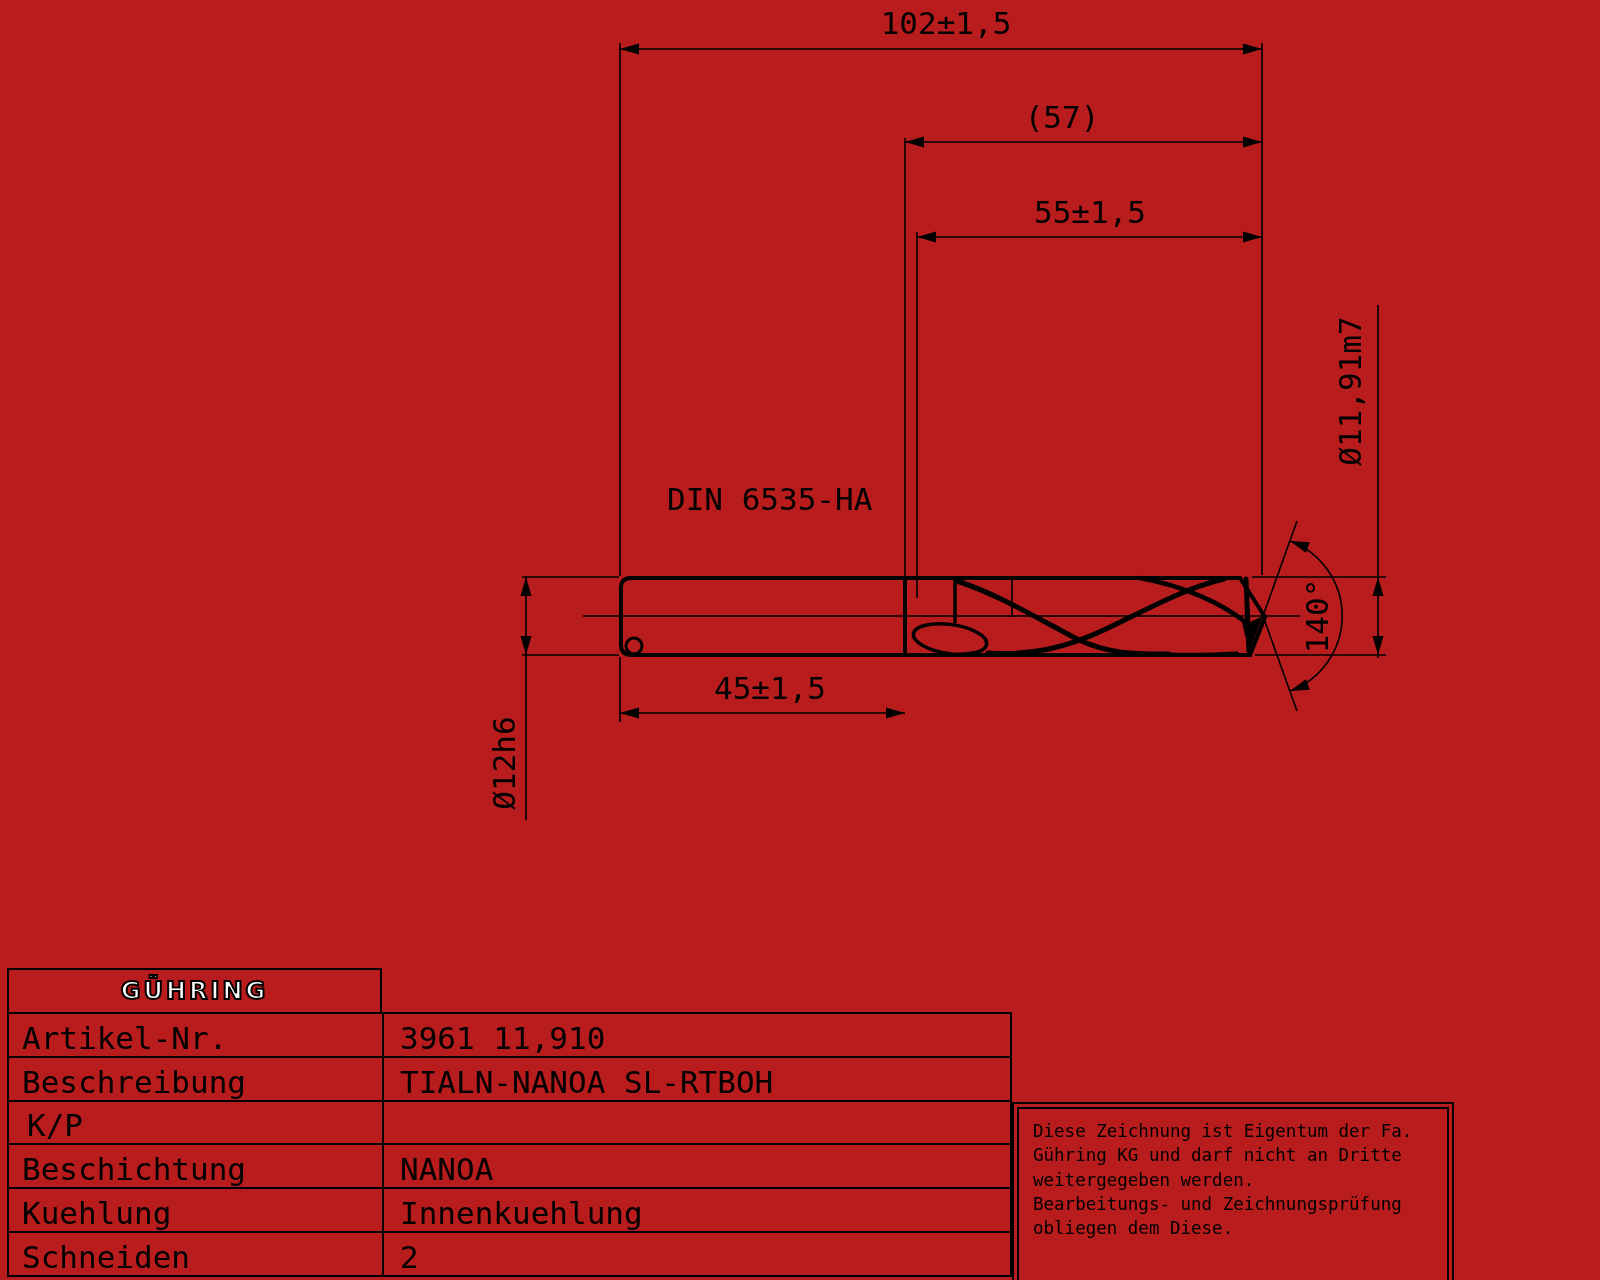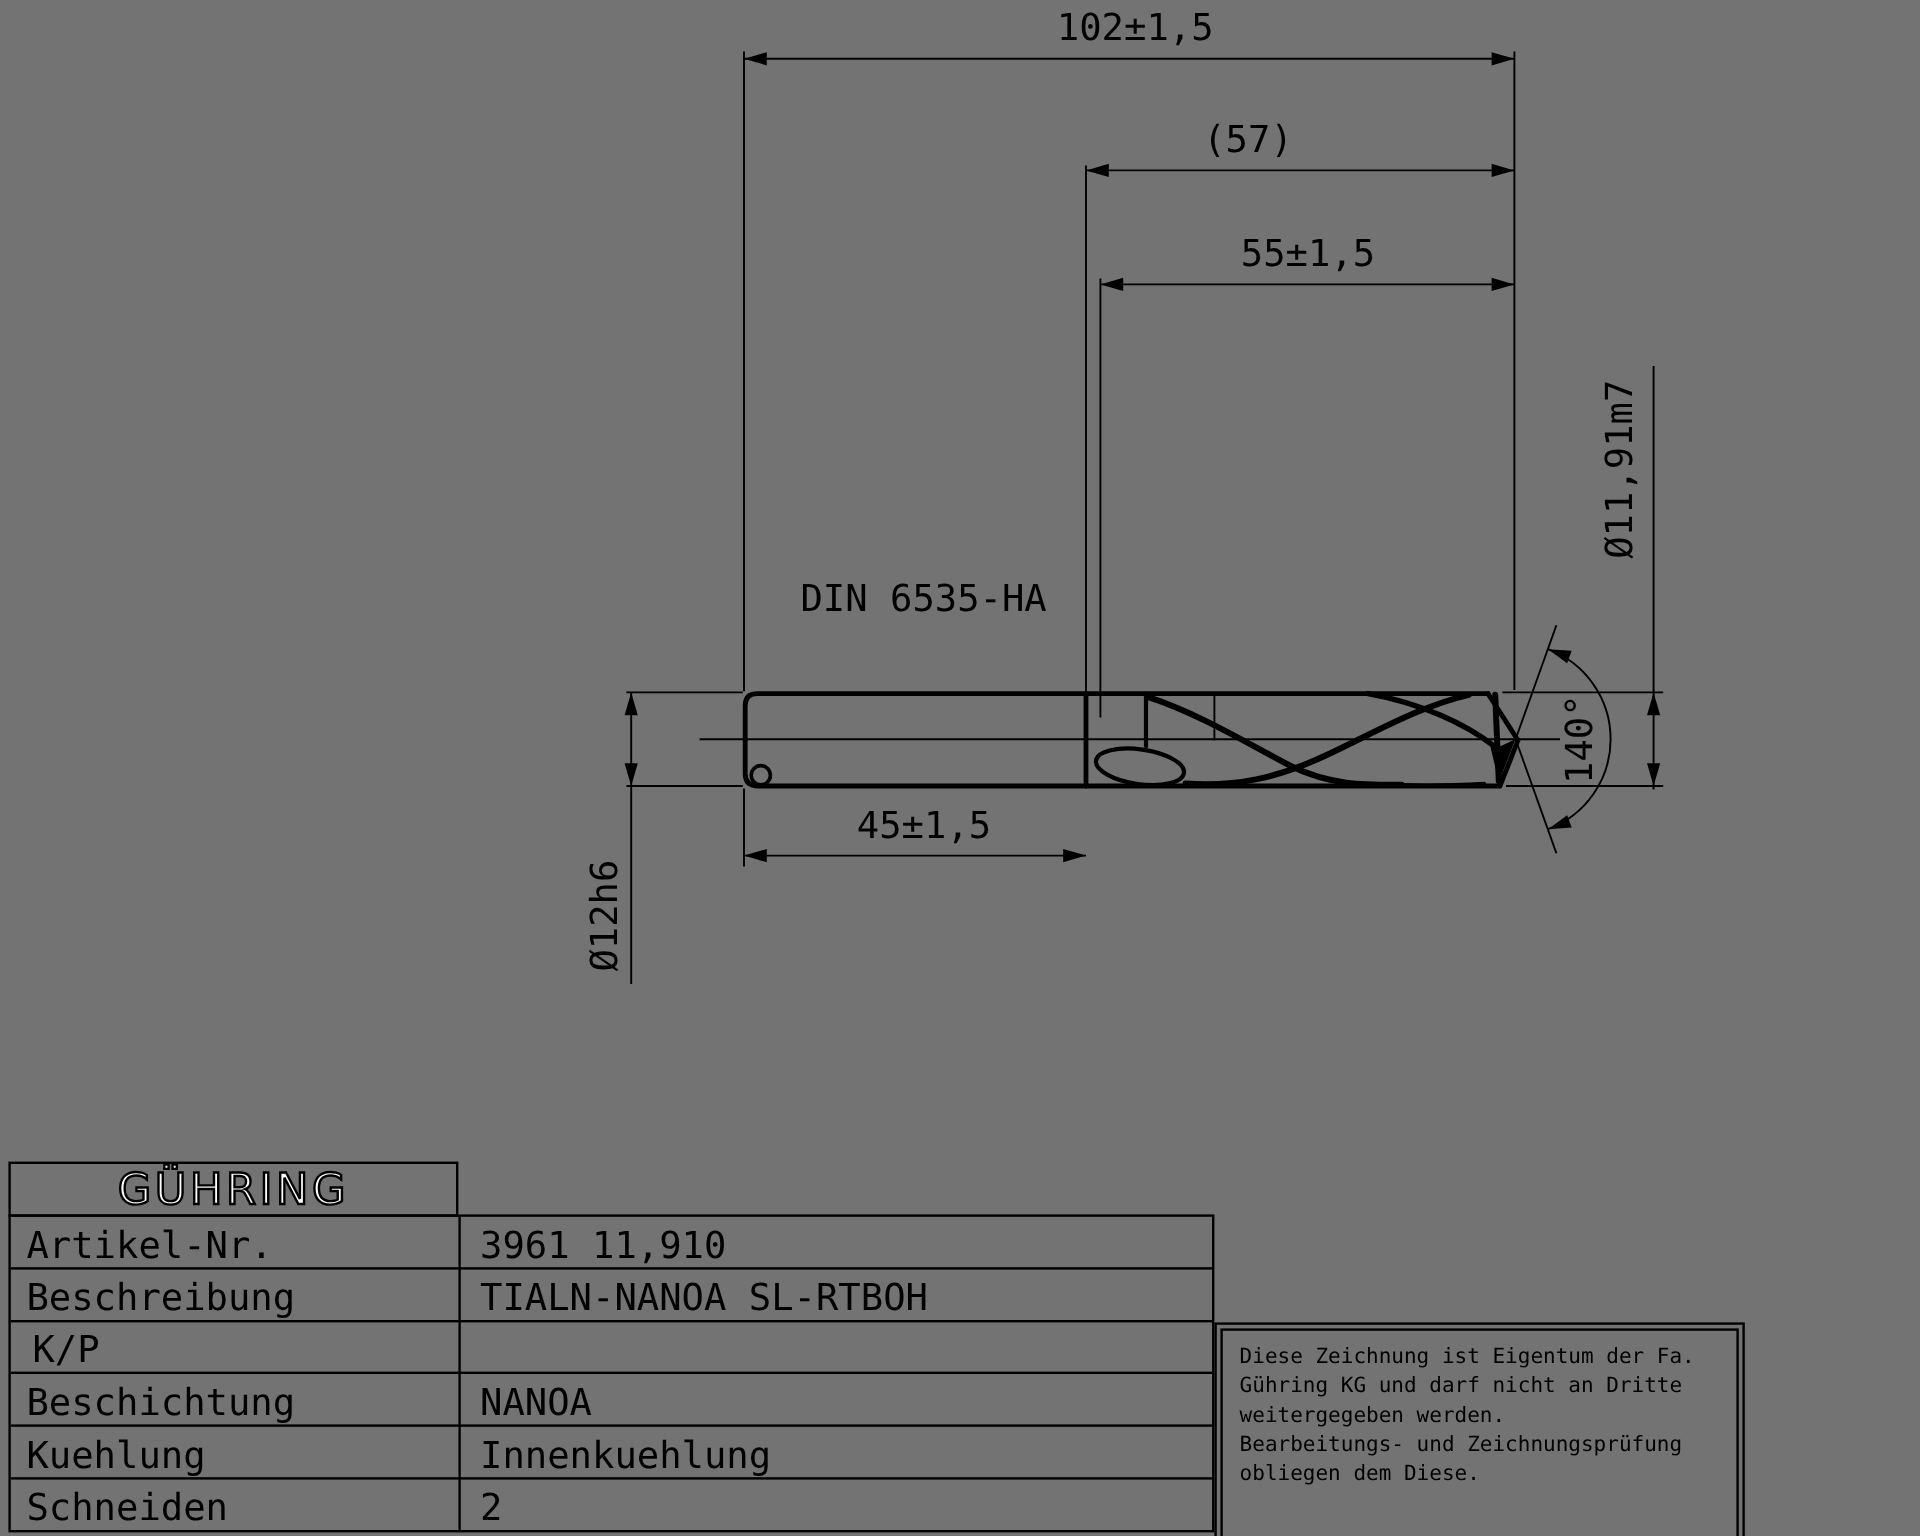--- a/index.html
+++ b/index.html
@@ -1,20 +1,20 @@
 <!DOCTYPE html>
 <html><head>
 <meta charset="utf-8">
 <style>
   html, body { margin: 0; padding: 0; background: #ffffff; }
   .page {
     position: relative;
     width: 1600px;
     height: 1280px;
-    background: #737373;
+    background: #b91c1c;
     font-family: "DejaVu Sans Mono", "Liberation Mono", monospace;
     color: #000;
     overflow: hidden;
   }
   svg.draw { position: absolute; left: 0; top: 0; }
 
   
   .dlabel {
     position: absolute;
     font-size: 31px;
@@ -35,22 +35,22 @@
 
   
   .logo-cell {
     position: absolute; left: 7px; top: 968px;
     width: 375px; height: 46px;
     border: 2px solid #000; box-sizing: border-box;
     display: flex; align-items: center; justify-content: center;
   }
   .logo-text {
     font-family: "DejaVu Sans", "Liberation Sans", sans-serif;
-    font-weight: normal;
-    font-size: 36px;
+    font-weight: bold;
+    font-size: 24px;
     letter-spacing: 3px;
     color: #ffffff;
     -webkit-text-stroke: 2px #000000;
   }
   .tblock {
     position: absolute; left: 7px; top: 1012px;
     width: 1005px; height: 265px;
     border: 2px solid #000; box-sizing: border-box;
     display: flex; flex-direction: column;
   }
@@ -151,21 +151,21 @@
       <path stroke-width="5" d="M957,581 C1000,595 1042,621 1077,639 C1110,655 1140,654 1168,654"></path>
       <path stroke-width="5" d="M988,653 C1030,656 1066,648 1106,629 C1150,608 1185,588 1224,579"></path>
       <path stroke-width="4.5" d="M1140,578 C1185,586 1222,604 1244,621 L1249,642"></path>
       <path stroke-width="3" d="M1168,654 C1195,655 1218,654 1237,653"></path>
       <path stroke-width="5" d="M1246,579 L1249,651"></path>
       <path fill="#000" stroke-width="1" d="M1247,624 L1262,617 L1250,648 Z"></path>
     </g>
   </svg>
 
   <div class="dlabel centered" style="left:846px; top:6px;">102±1,5</div>
-  <div class="dlabel centered" style="left:940px; top:100px;">(57)</div>
+  <div class="dlabel centered" style="left:962px; top:100px;">(57)</div>
   <div class="dlabel centered" style="left:990px; top:195px;">55±1,5</div>
   <div class="dlabel centered" style="left:670px; top:671px;">45±1,5</div>
   <div class="dlabel" style="left:633px; top:482px;margin-left:34px;">DIN 6535-HA</div>
 
   <div class="rlabel" style="left:444px; top:743px; width:120px; height:40px;">Ø12h6</div>
   <div class="rlabel" style="left:1265px; top:371px; width:170px; height:40px;">Ø11,91m7</div>
   <div class="rlabel" style="left:1267px; top:596px; width:100px; height:40px;">140°</div>
 
   <div class="logo-cell">
     <span class="logo-text">GÜHRING</span>

